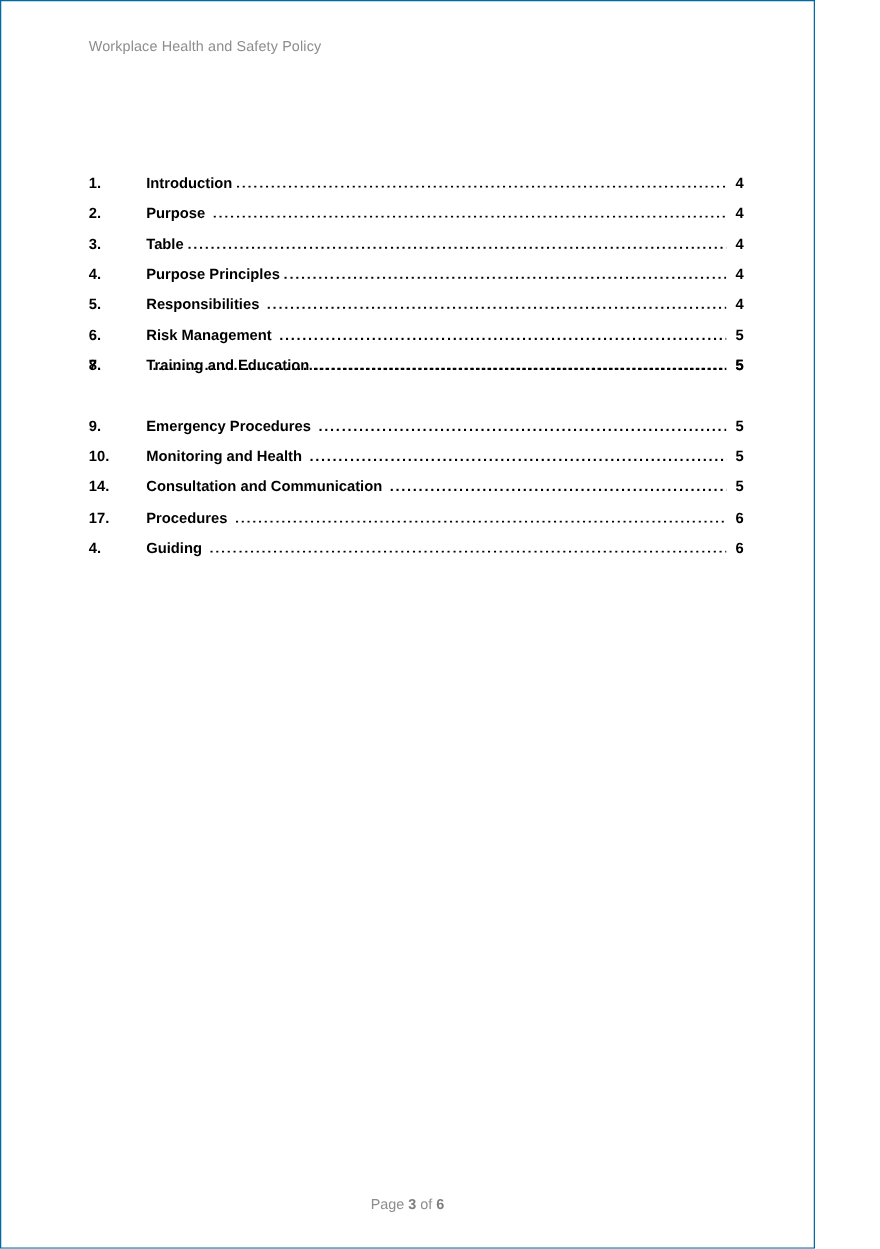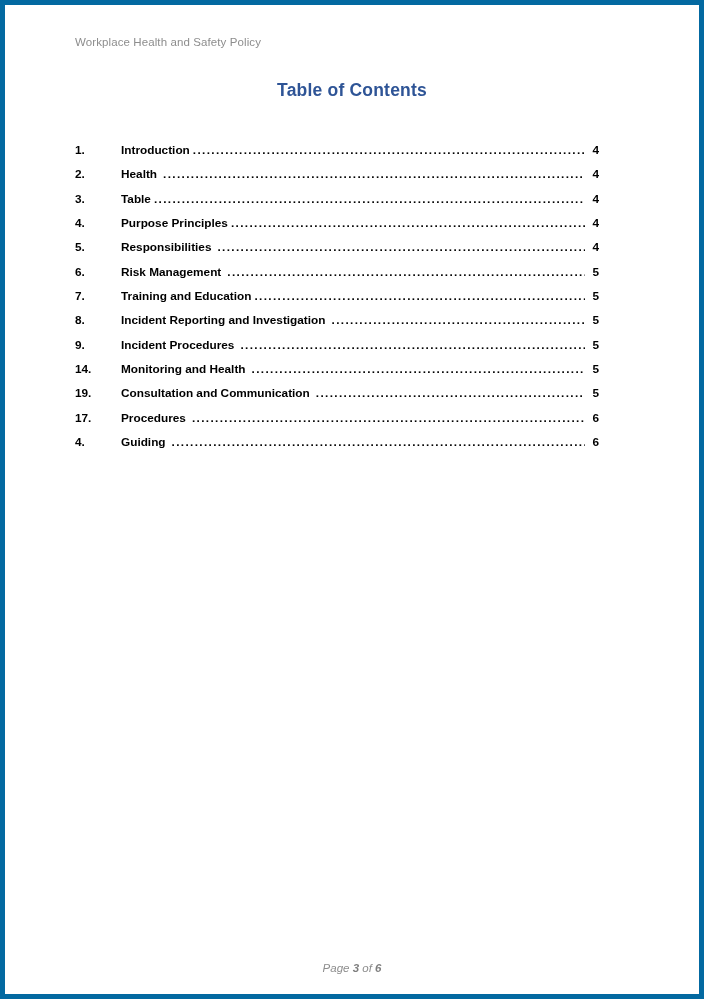--- a/index.html
+++ b/index.html
@@ -6,25 +6,25 @@
     margin: 0;
     padding: 0;
     background: #ffffff;
   }
   body {
     font-family: "Liberation Sans", sans-serif;
     -webkit-font-smoothing: antialiased;
   }
   #page {
     position: relative;
-    width: 704px;
+    width: 652px;
     height: 999px;
     box-sizing: border-box;
     background: #ffffff;
-    border: 5px solid #0369a1;
+    border: 1px solid #0369a1;
     overflow: hidden;
   }
 
   
   #doc-header {
     position: absolute;
     left: 70px;
     top: 30px;
     font-size: 11.5px;
     line-height: 14px;
@@ -101,46 +101,44 @@
 
   
   #doc-footer {
     position: absolute;
     left: 0;
     right: 0;
     top: 957px;
     text-align: center;
     font-size: 11.5px;
     color: #8d8d8d;
-    font-style: italic;
   }
   #doc-footer b {
     color: #7e7e7e;
     font-weight: bold;
   }
 </style>
 </head>
 <body>
 
 <div id="page">
 
   <div id="doc-header">Workplace Health and Safety Policy</div>
 
-  <div id="toc-title">Table of Contents</div>
 
   <div id="toc-list">
       <div class="toc-row">
         <span class="toc-num">1.</span>
         <span class="toc-label">Introduction</span>
         <span class="toc-leader"></span>
         <span class="toc-page">4</span>
       </div>
       <div class="toc-row gap">
         <span class="toc-num">2.</span>
-        <span class="toc-label">Health</span>
+        <span class="toc-label">Purpose</span>
         <span class="toc-leader"></span>
         <span class="toc-page">4</span>
       </div>
       <div class="toc-row">
         <span class="toc-num">3.</span>
         <span class="toc-label">Table</span>
         <span class="toc-leader"></span>
         <span class="toc-page">4</span>
       </div>
       <div class="toc-row">
@@ -162,38 +160,37 @@
         <span class="toc-page">5</span>
       </div>
       <div class="toc-row">
         <span class="toc-num">7.</span>
         <span class="toc-label">Training and Education</span>
         <span class="toc-leader"></span>
         <span class="toc-page">5</span>
       </div>
       <div class="toc-row gap">
         <span class="toc-num">8.</span>
-        <span class="toc-label">Incident Reporting and Investigation</span>
         <span class="toc-leader"></span>
         <span class="toc-page">5</span>
       </div>
       <div class="toc-row gap">
         <span class="toc-num">9.</span>
-        <span class="toc-label">Incident Procedures</span>
+        <span class="toc-label">Emergency Procedures</span>
+        <span class="toc-leader"></span>
+        <span class="toc-page">5</span>
+      </div>
+      <div class="toc-row gap">
+        <span class="toc-num">10.</span>
+        <span class="toc-label">Monitoring and Health</span>
         <span class="toc-leader"></span>
         <span class="toc-page">5</span>
       </div>
       <div class="toc-row gap">
         <span class="toc-num">14.</span>
-        <span class="toc-label">Monitoring and Health</span>
-        <span class="toc-leader"></span>
-        <span class="toc-page">5</span>
-      </div>
-      <div class="toc-row gap">
-        <span class="toc-num">19.</span>
         <span class="toc-label">Consultation and Communication</span>
         <span class="toc-leader"></span>
         <span class="toc-page">5</span>
       </div>
       <div class="toc-row gap">
         <span class="toc-num">17.</span>
         <span class="toc-label">Procedures</span>
         <span class="toc-leader"></span>
         <span class="toc-page">6</span>
       </div>

